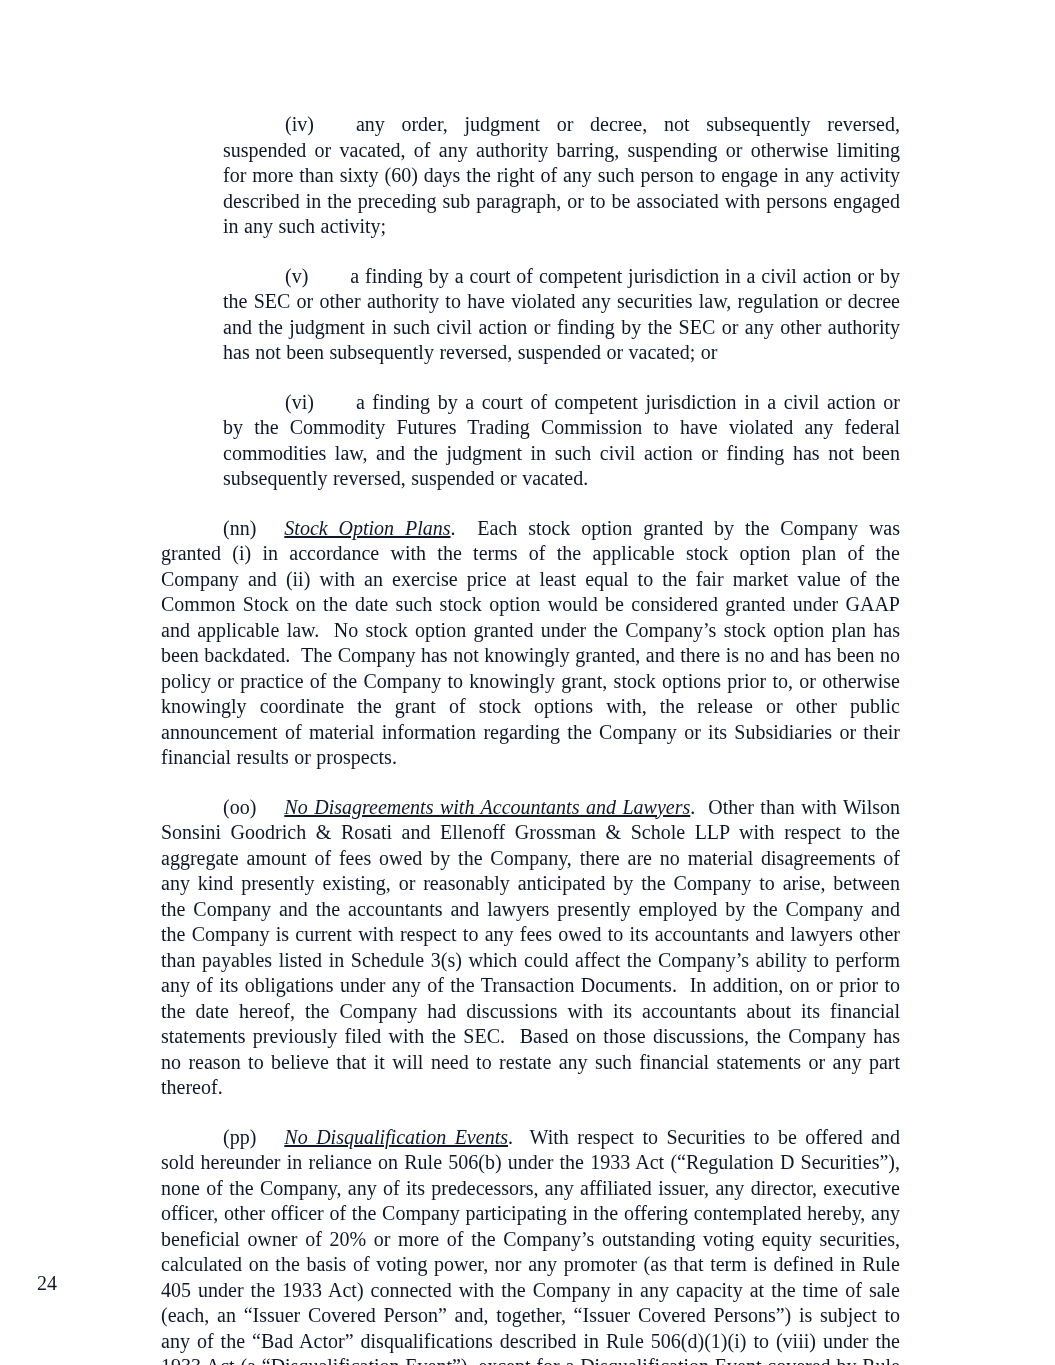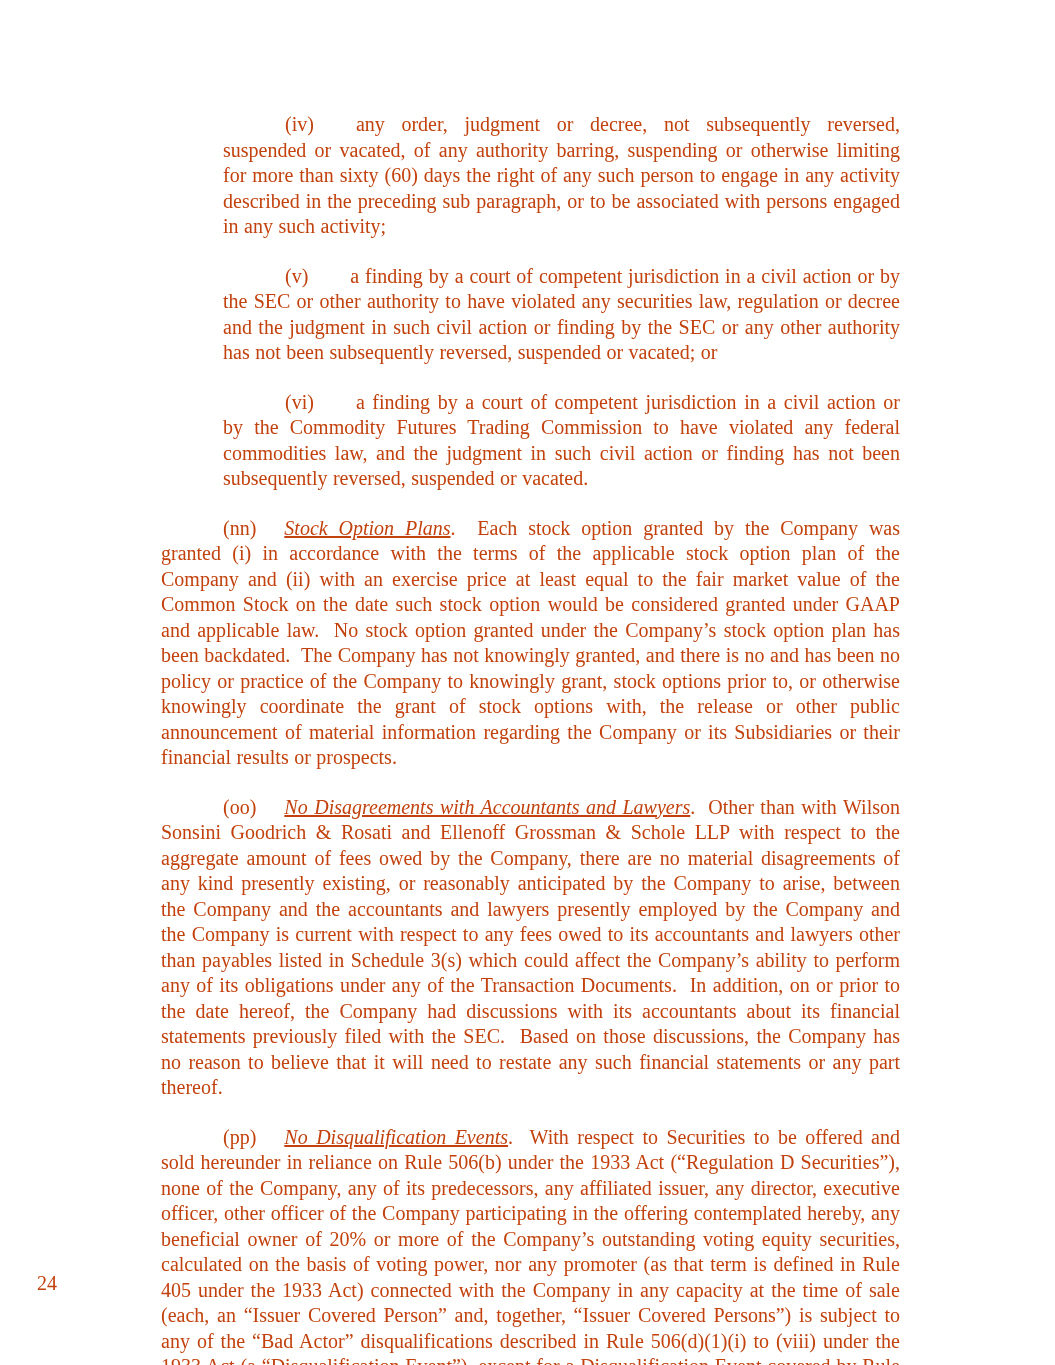--- a/index.html
+++ b/index.html
@@ -2,21 +2,21 @@
 <html><head>
 <meta charset="utf-8">
 <style>
   html, body { margin: 0; padding: 0; background: #ffffff; }
   .page {
     position: relative;
     width: 981px;
     height: 1365px;
     margin: 0 auto;
     background: #ffffff;
-    color: #c2410c;
+    color: #0f172a;
     font-family: "Liberation Serif", "DejaVu Serif", serif;
     overflow: hidden;
   }
   .content {
     position: absolute;
     left: 124px;
     right: 118px;
     top: 112px;
   }
   .para {

